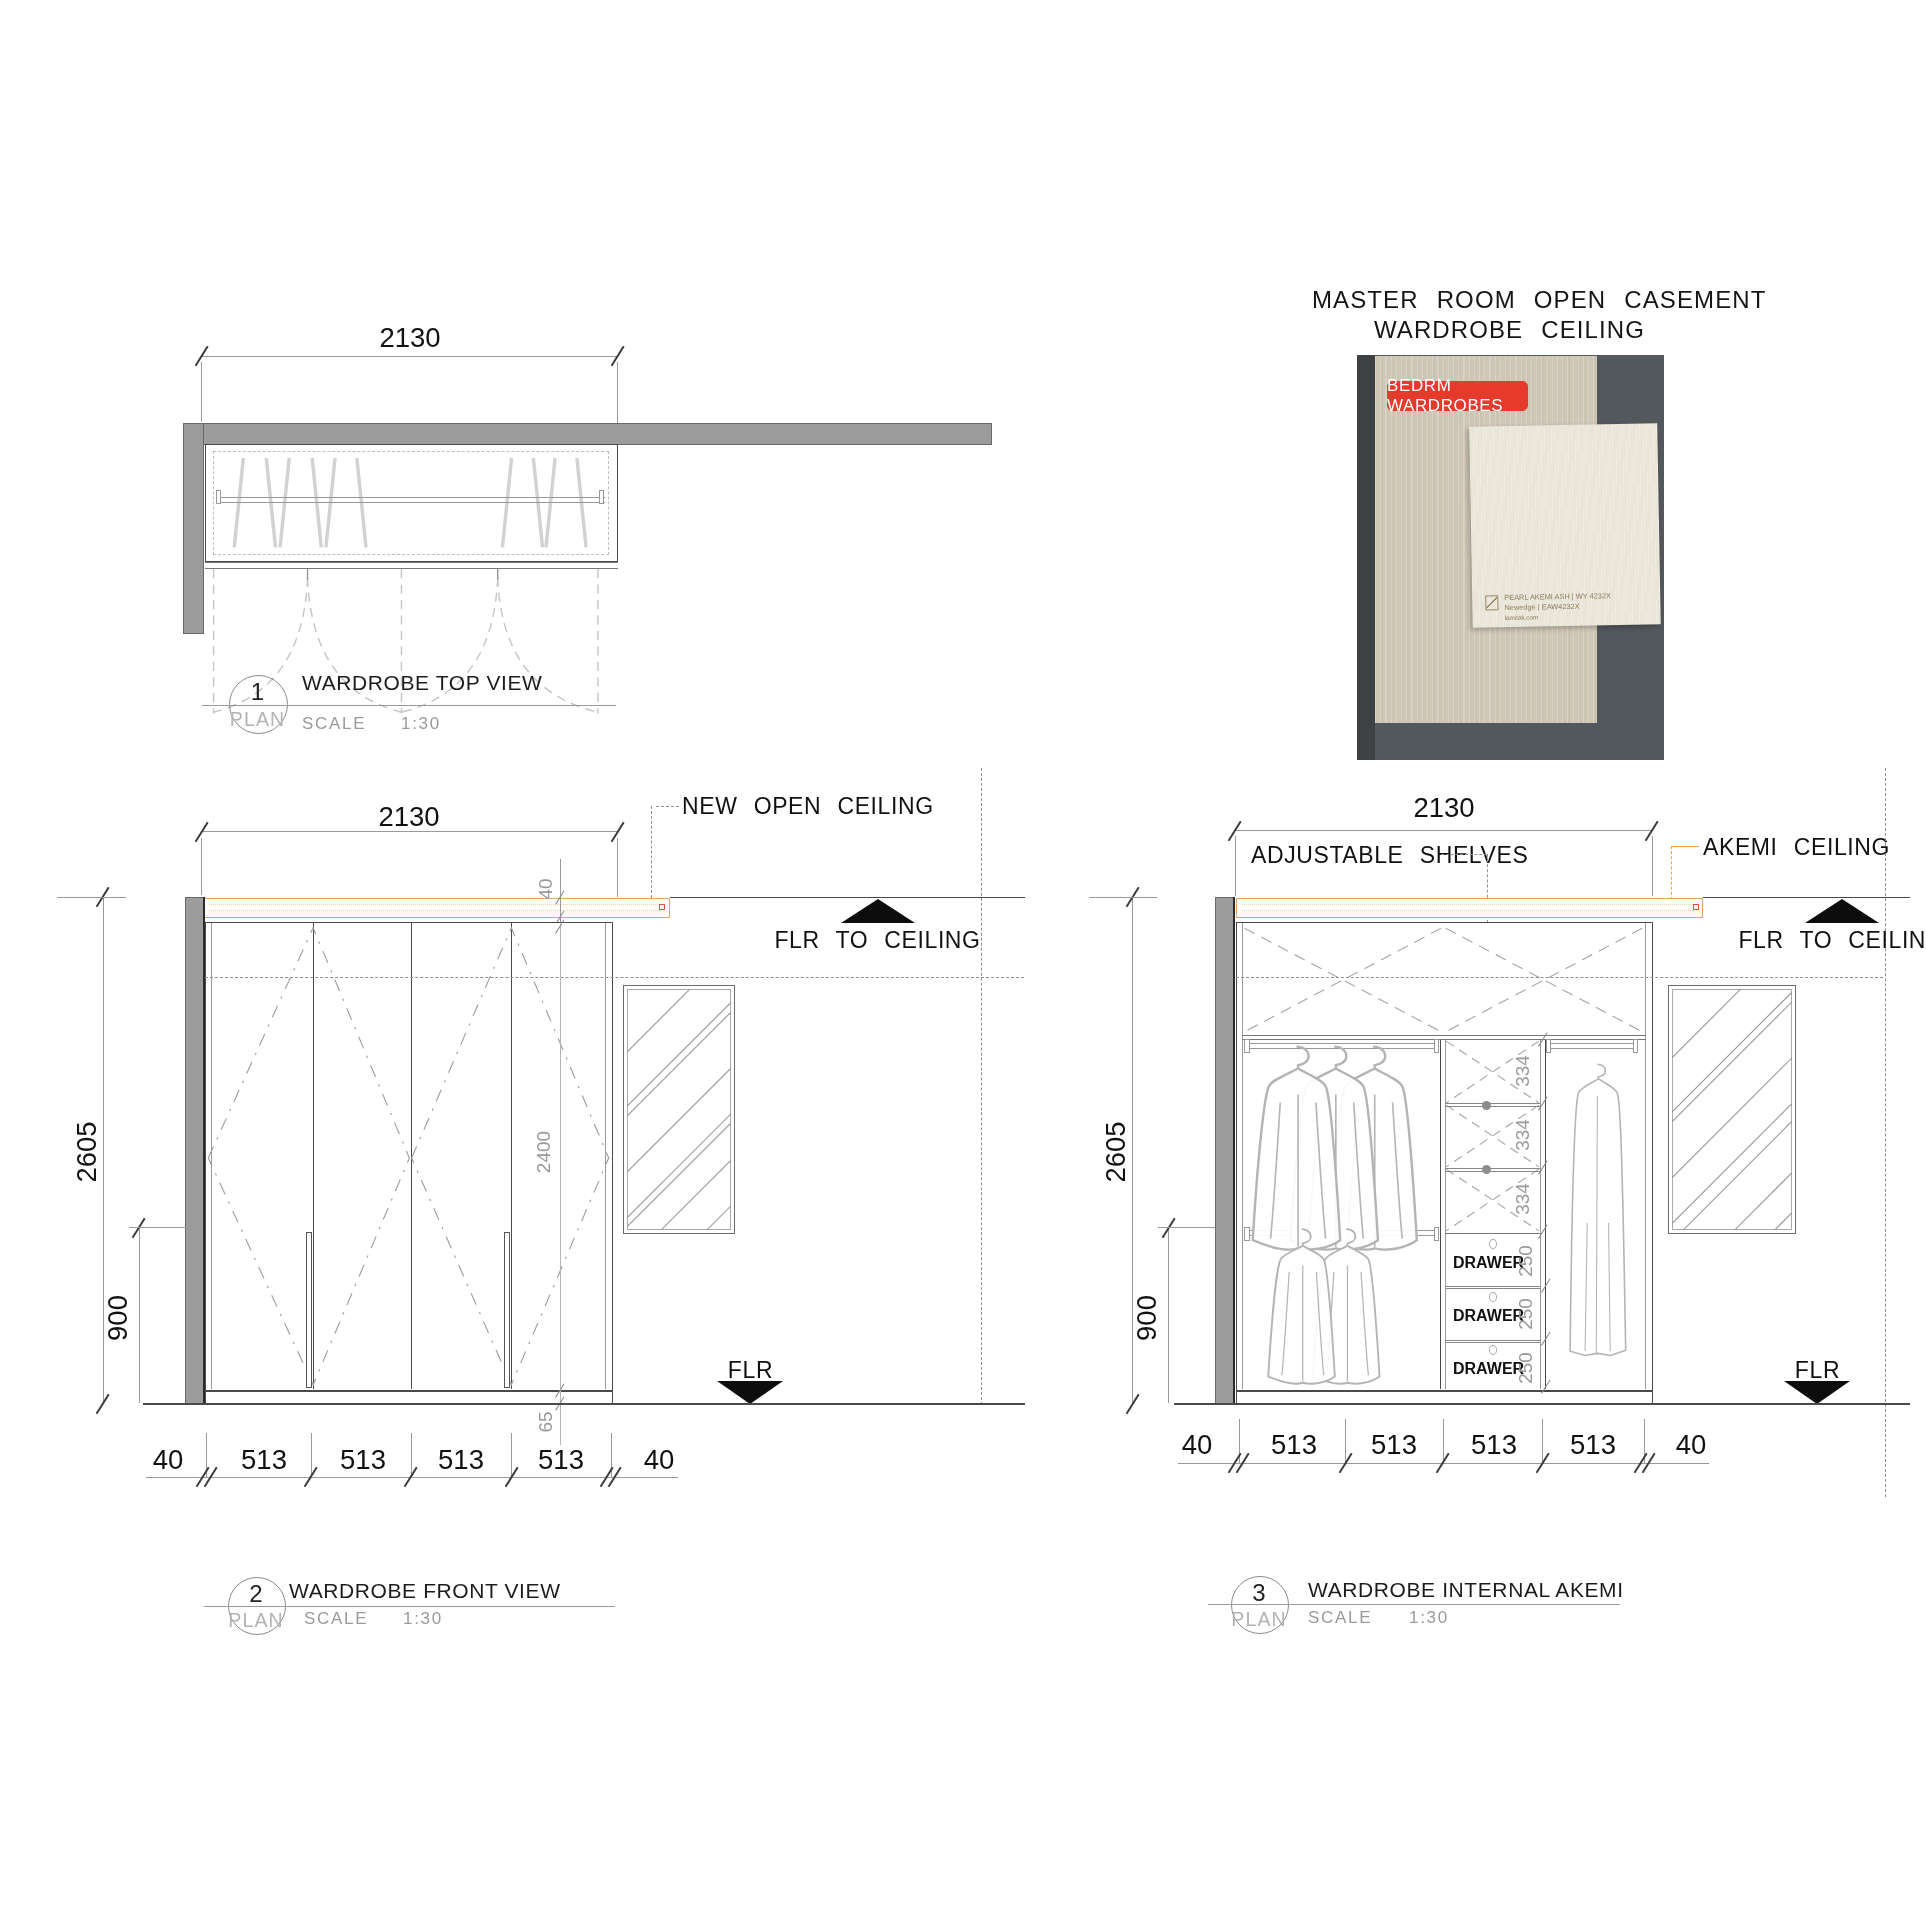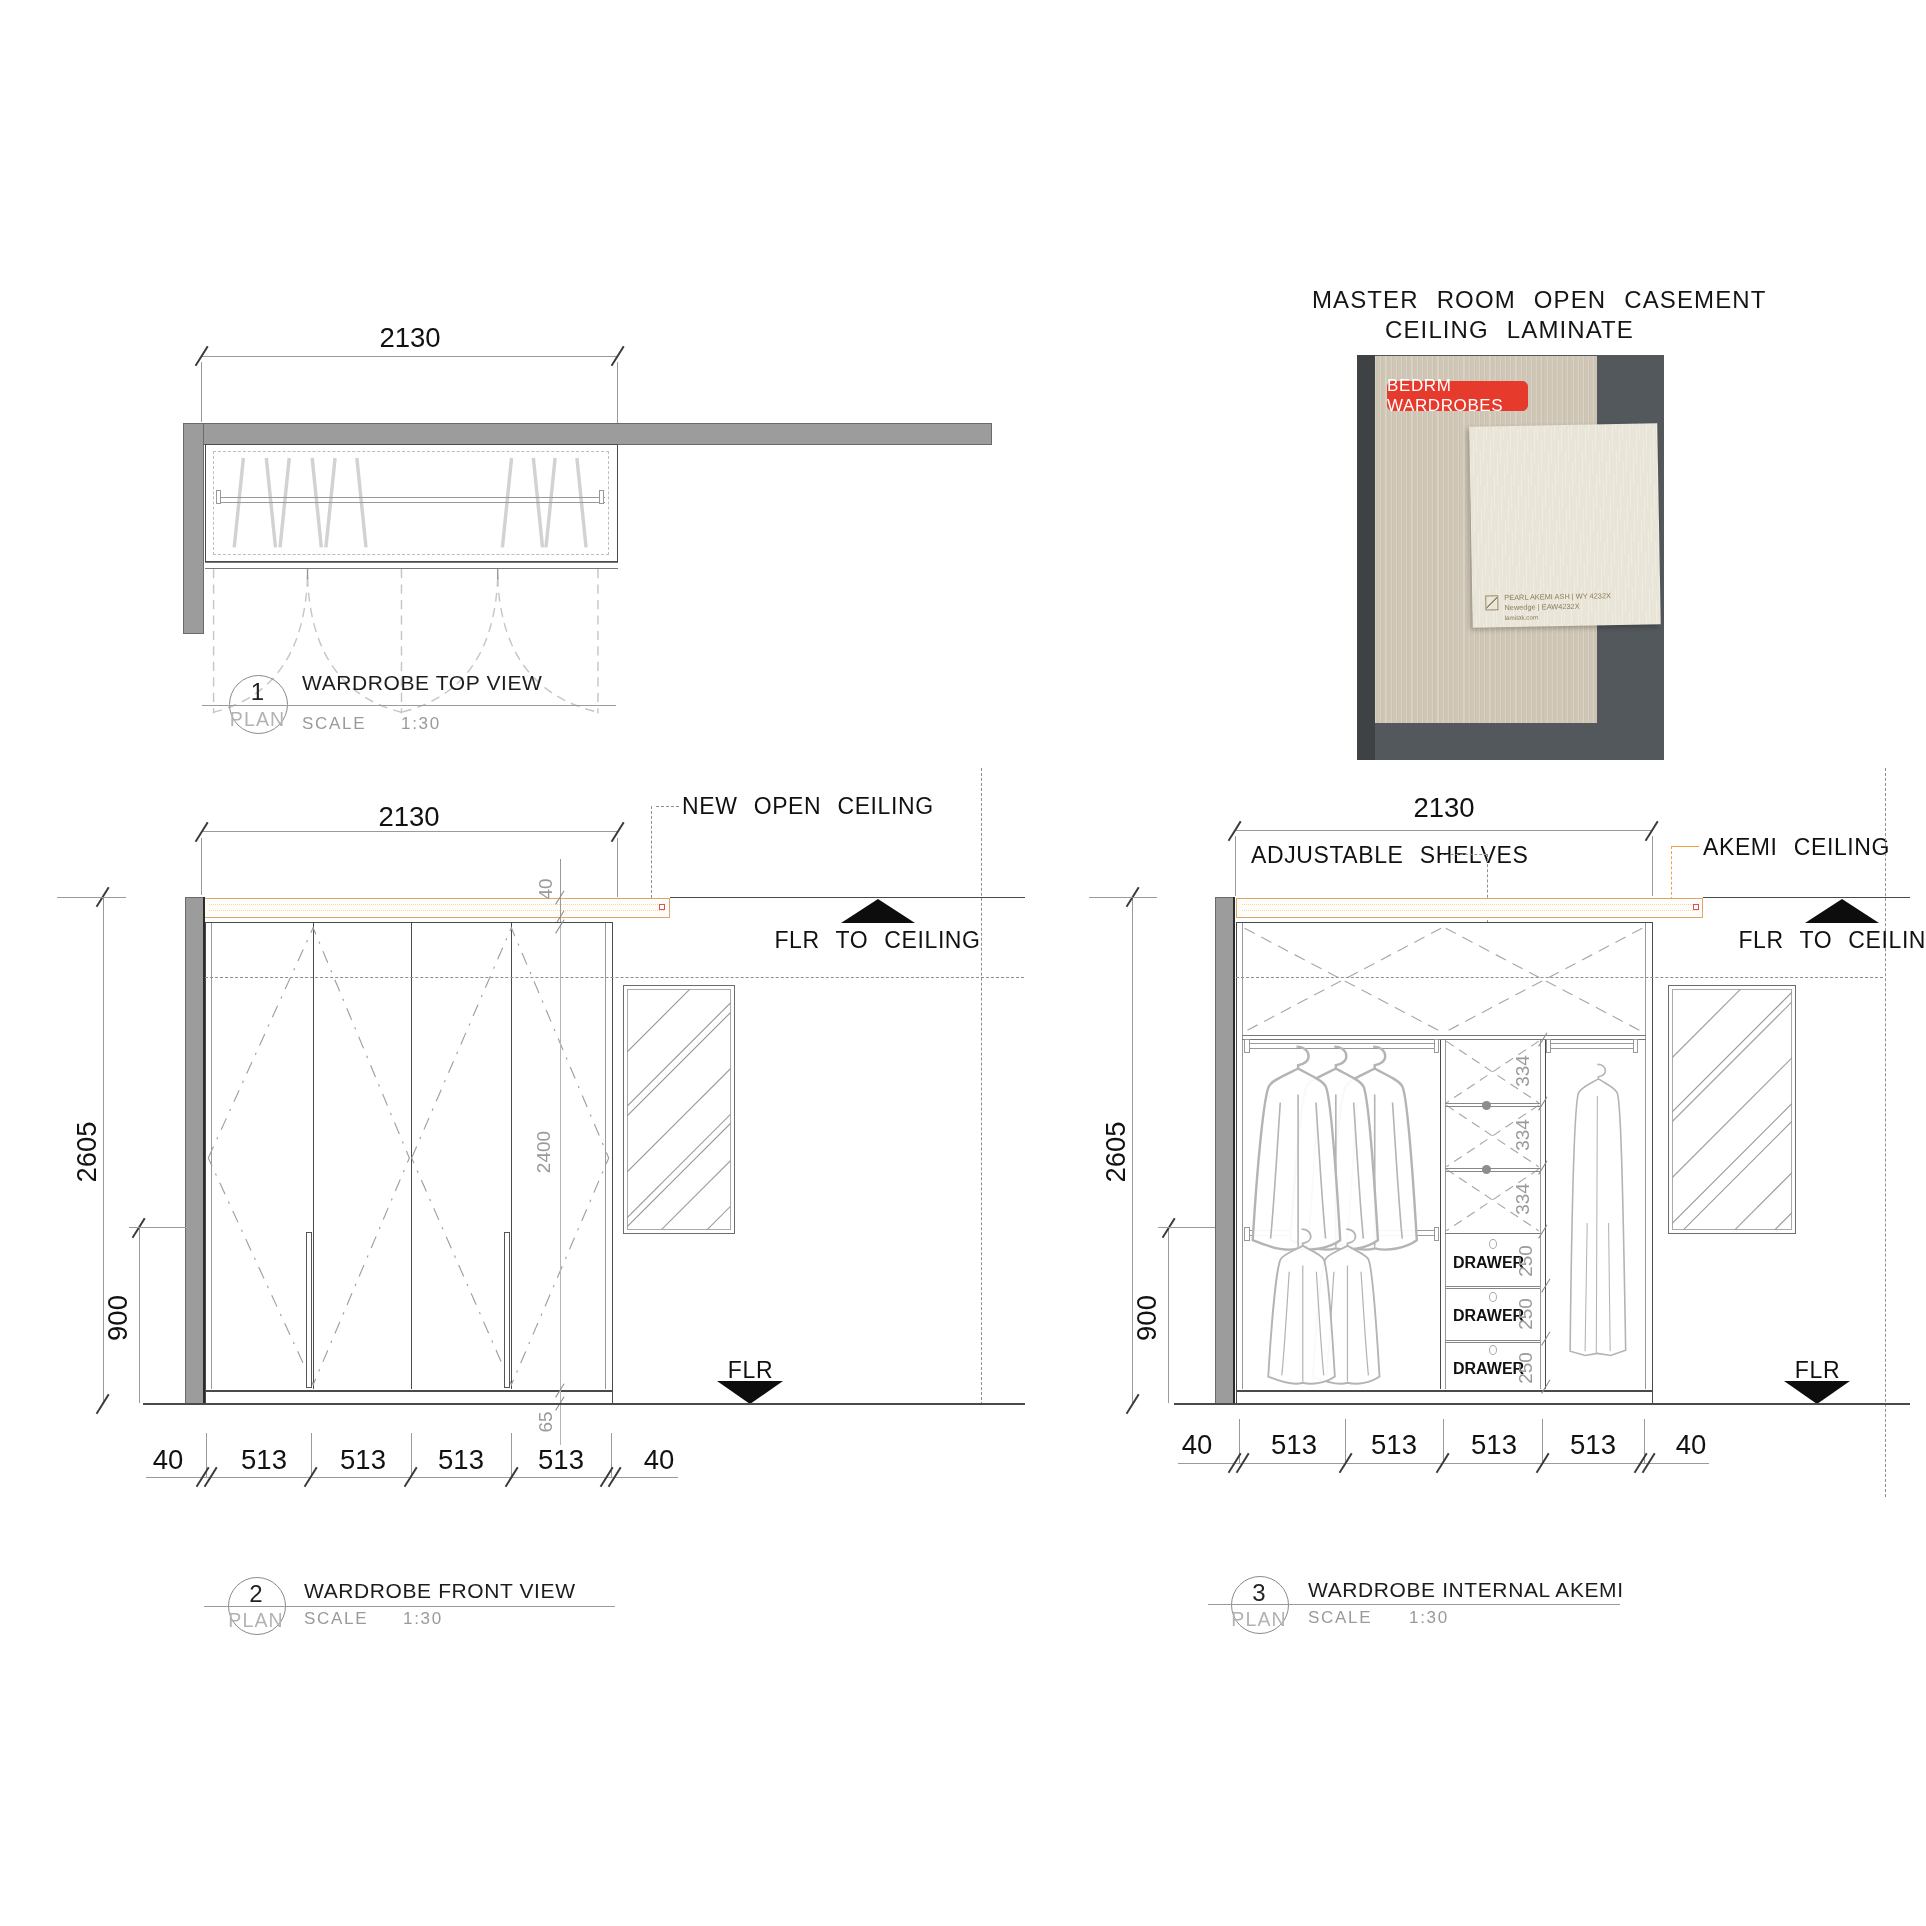--- a/index.html
+++ b/index.html
@@ -141,21 +141,21 @@
     <div class="t circnum ctr" style="left:229px;top:678px;width:57px;">1</div>
     <div class="hlt" style="left:202px;top:705px;width:414px;"></div>
     <div class="t plan ctr" style="left:229px;top:708px;width:57px;">PLAN</div>
     <div class="t ttl" style="left:302px;top:671px;">WARDROBE TOP VIEW</div>
     <div class="t scale" style="left:302px;top:714px;">SCALE</div>
     <div class="t scale" style="left:401px;top:714px;">1:30</div>
   </div>
 
   <div>
     <div class="t phototitle" style="left:1312px;top:286px;width:395px;">MASTER ROOM OPEN CASEMENT</div>
-    <div class="t phototitle" style="left:1312px;top:316px;width:395px;">CEILING LAMINATE</div>
+    <div class="t phototitle" style="left:1312px;top:316px;width:395px;">WARDROBE CEILING</div>
 
     <div id="photo-img">
       <div class="stone-dk" style="left:0;top:0;width:18.3px;height:405px;"></div>
       <div class="panel-big" style="left:18.3px;top:1.1px;width:222px;height:367px;"></div>
       <div class="panel-sm" style="left:114px;top:70px;width:188px;height:201px;">
         <div class="cube" style="left:12.6px;top:169px;"></div>
         <div class="smtxt" style="left:32px;top:167px;">PEARL AKEMI ASH | WY 4232X</div>
         <div class="smtxt" style="left:32px;top:177px;">Newedge | EAW4232X</div>
         <div class="smtxt" style="left:32px;top:187px;font-size:6.3px;">lamitak.com</div>
       </div>
@@ -269,21 +269,21 @@
     <div class="t dim ctr" style="left:221px;top:1444px;width:86px;">513</div>
     <div class="t dim ctr" style="left:320px;top:1444px;width:86px;">513</div>
     <div class="t dim ctr" style="left:418px;top:1444px;width:86px;">513</div>
     <div class="t dim ctr" style="left:518px;top:1444px;width:86px;">513</div>
     <div class="t dim ctr" style="left:616px;top:1444px;width:86px;">40</div>
 
     <div class="circ" style="left:228px;top:1577px;width:56px;height:56px;"></div>
     <div class="t circnum ctr" style="left:228px;top:1580px;width:56px;">2</div>
     <div class="hlt" style="left:204px;top:1606px;width:411px;"></div>
     <div class="t plan ctr" style="left:228px;top:1609px;width:56px;">PLAN</div>
-    <div class="t ttl" style="left:304px;top:1579px;">WARDROBE FRONT VIEW</div>
+    <div class="t ttl" style="left:289px;top:1579px;">WARDROBE FRONT VIEW</div>
     <div class="t scale" style="left:304px;top:1609px;">SCALE</div>
     <div class="t scale" style="left:403px;top:1609px;">1:30</div>
   </div>
 
   <div>
 
     <div class="t dim ctr" style="left:1358px;top:792px;width:172px;">2130</div>
     <div class="hlt" style="left:1235px;top:830px;width:417px;"></div>
     <div class="tick" style="left:1223px;top:830px;"></div>
     <div class="tick" style="left:1640px;top:830px;"></div>

